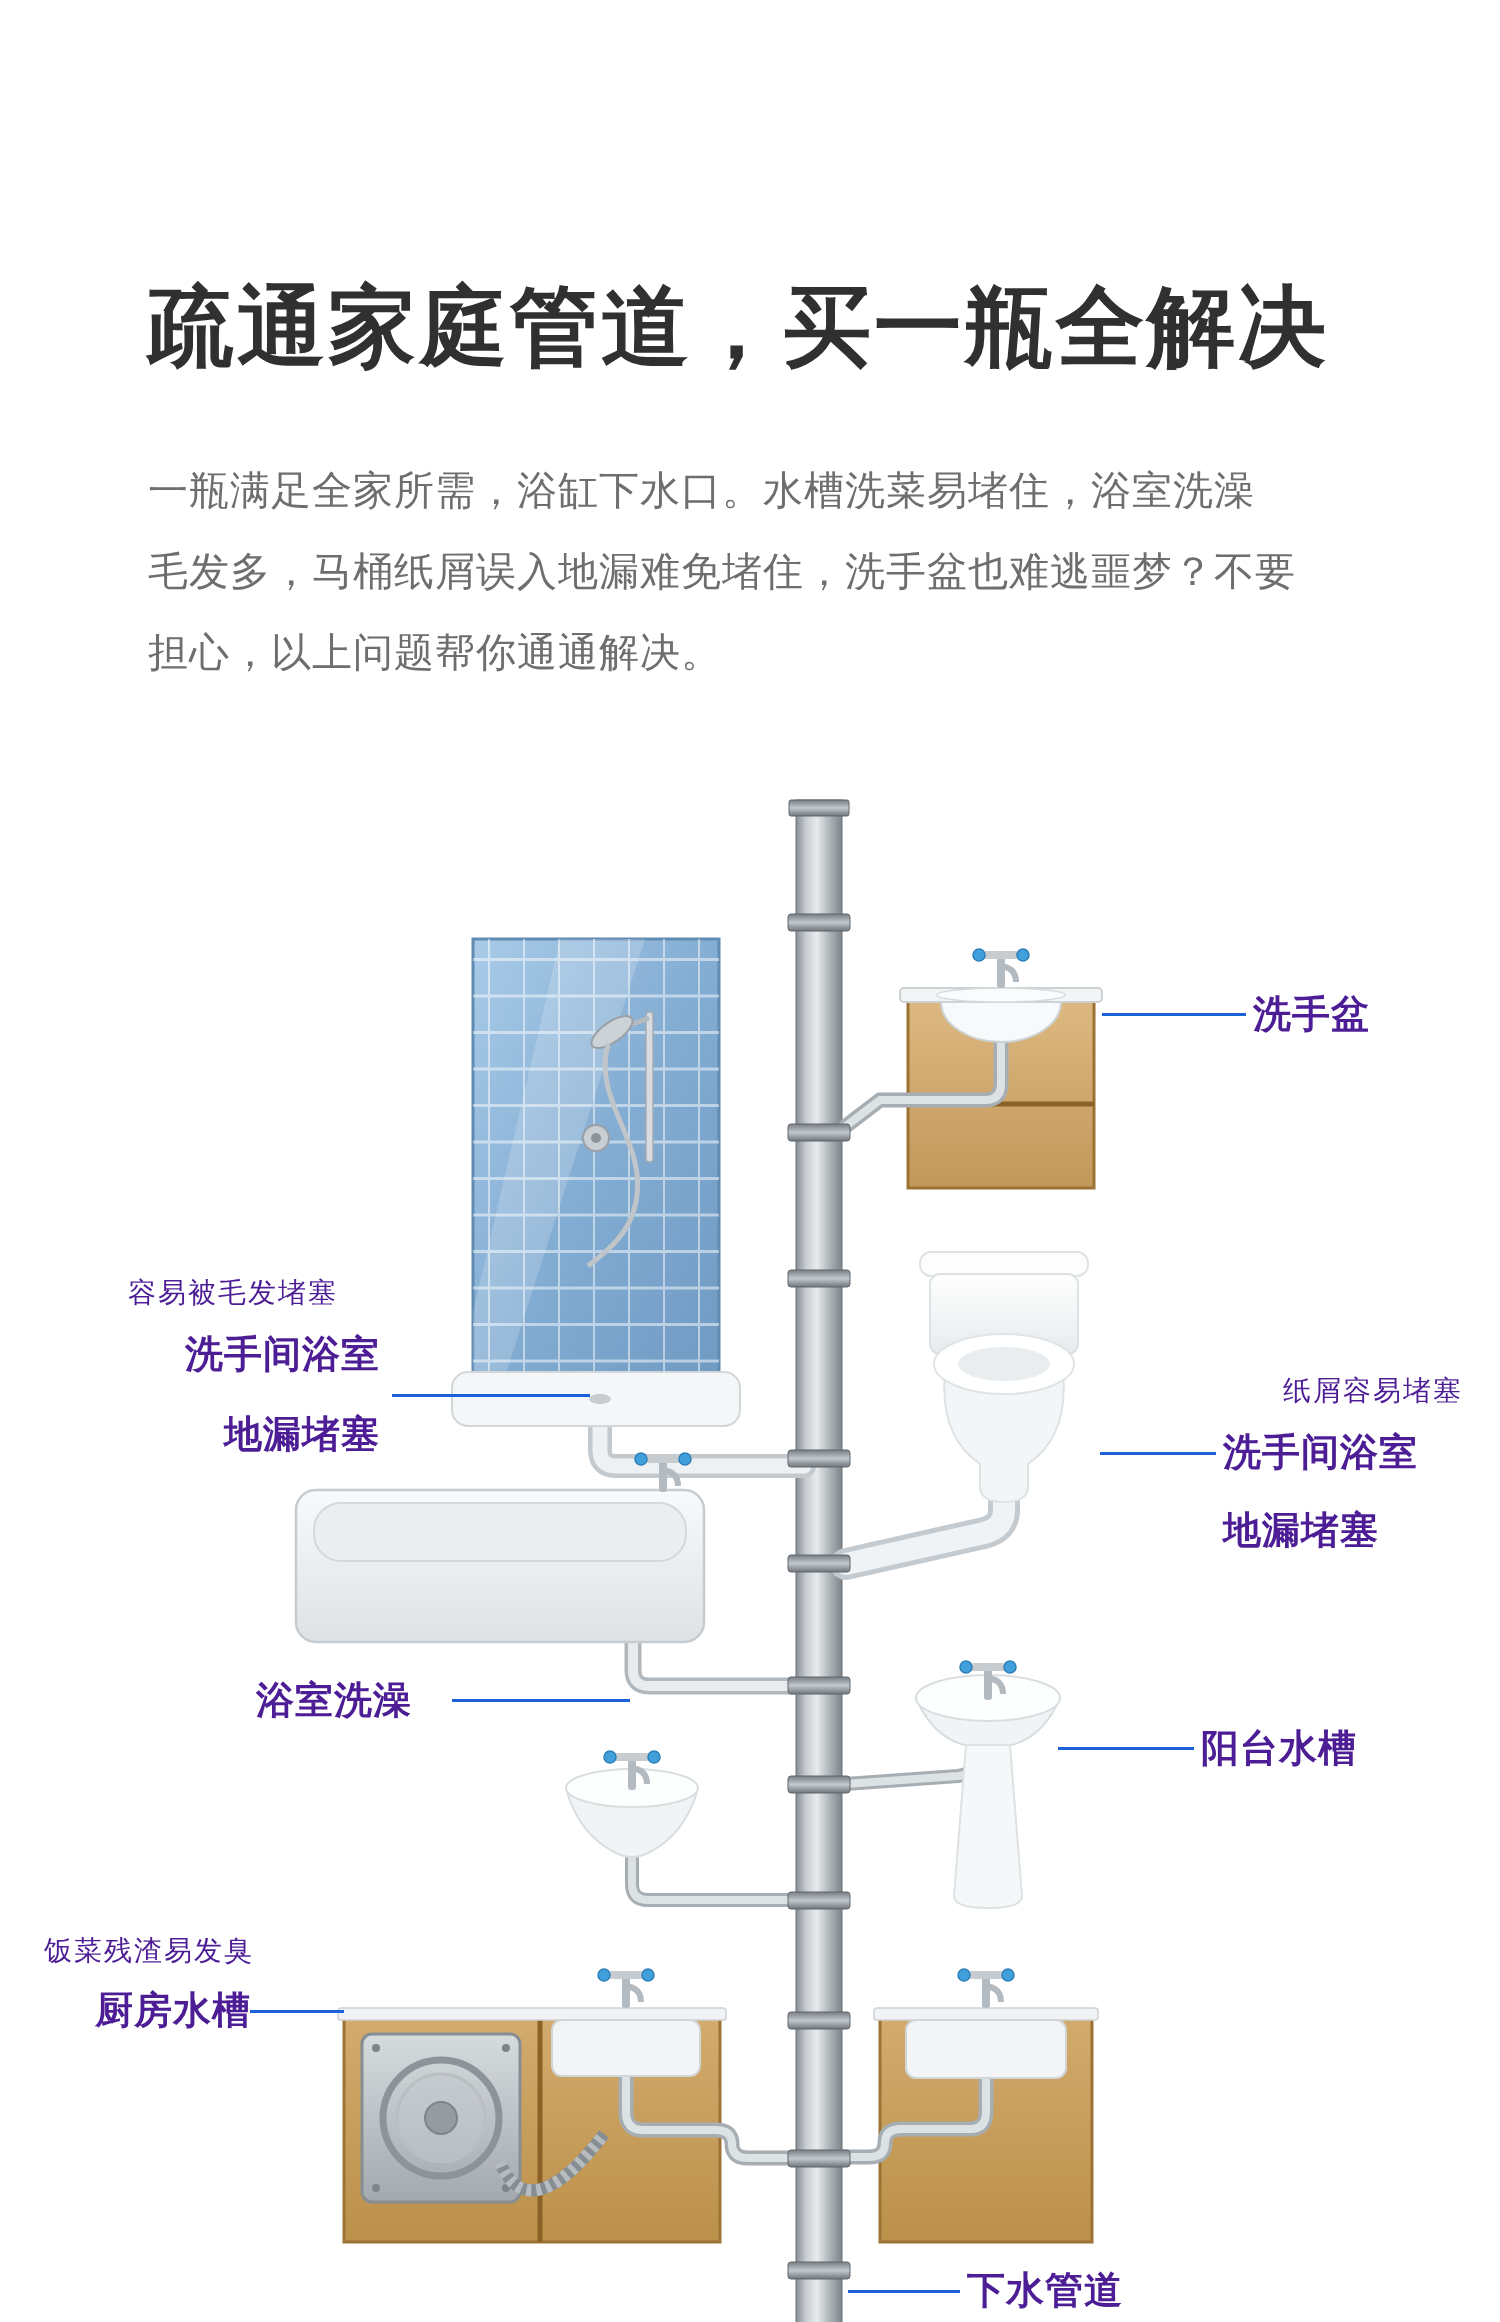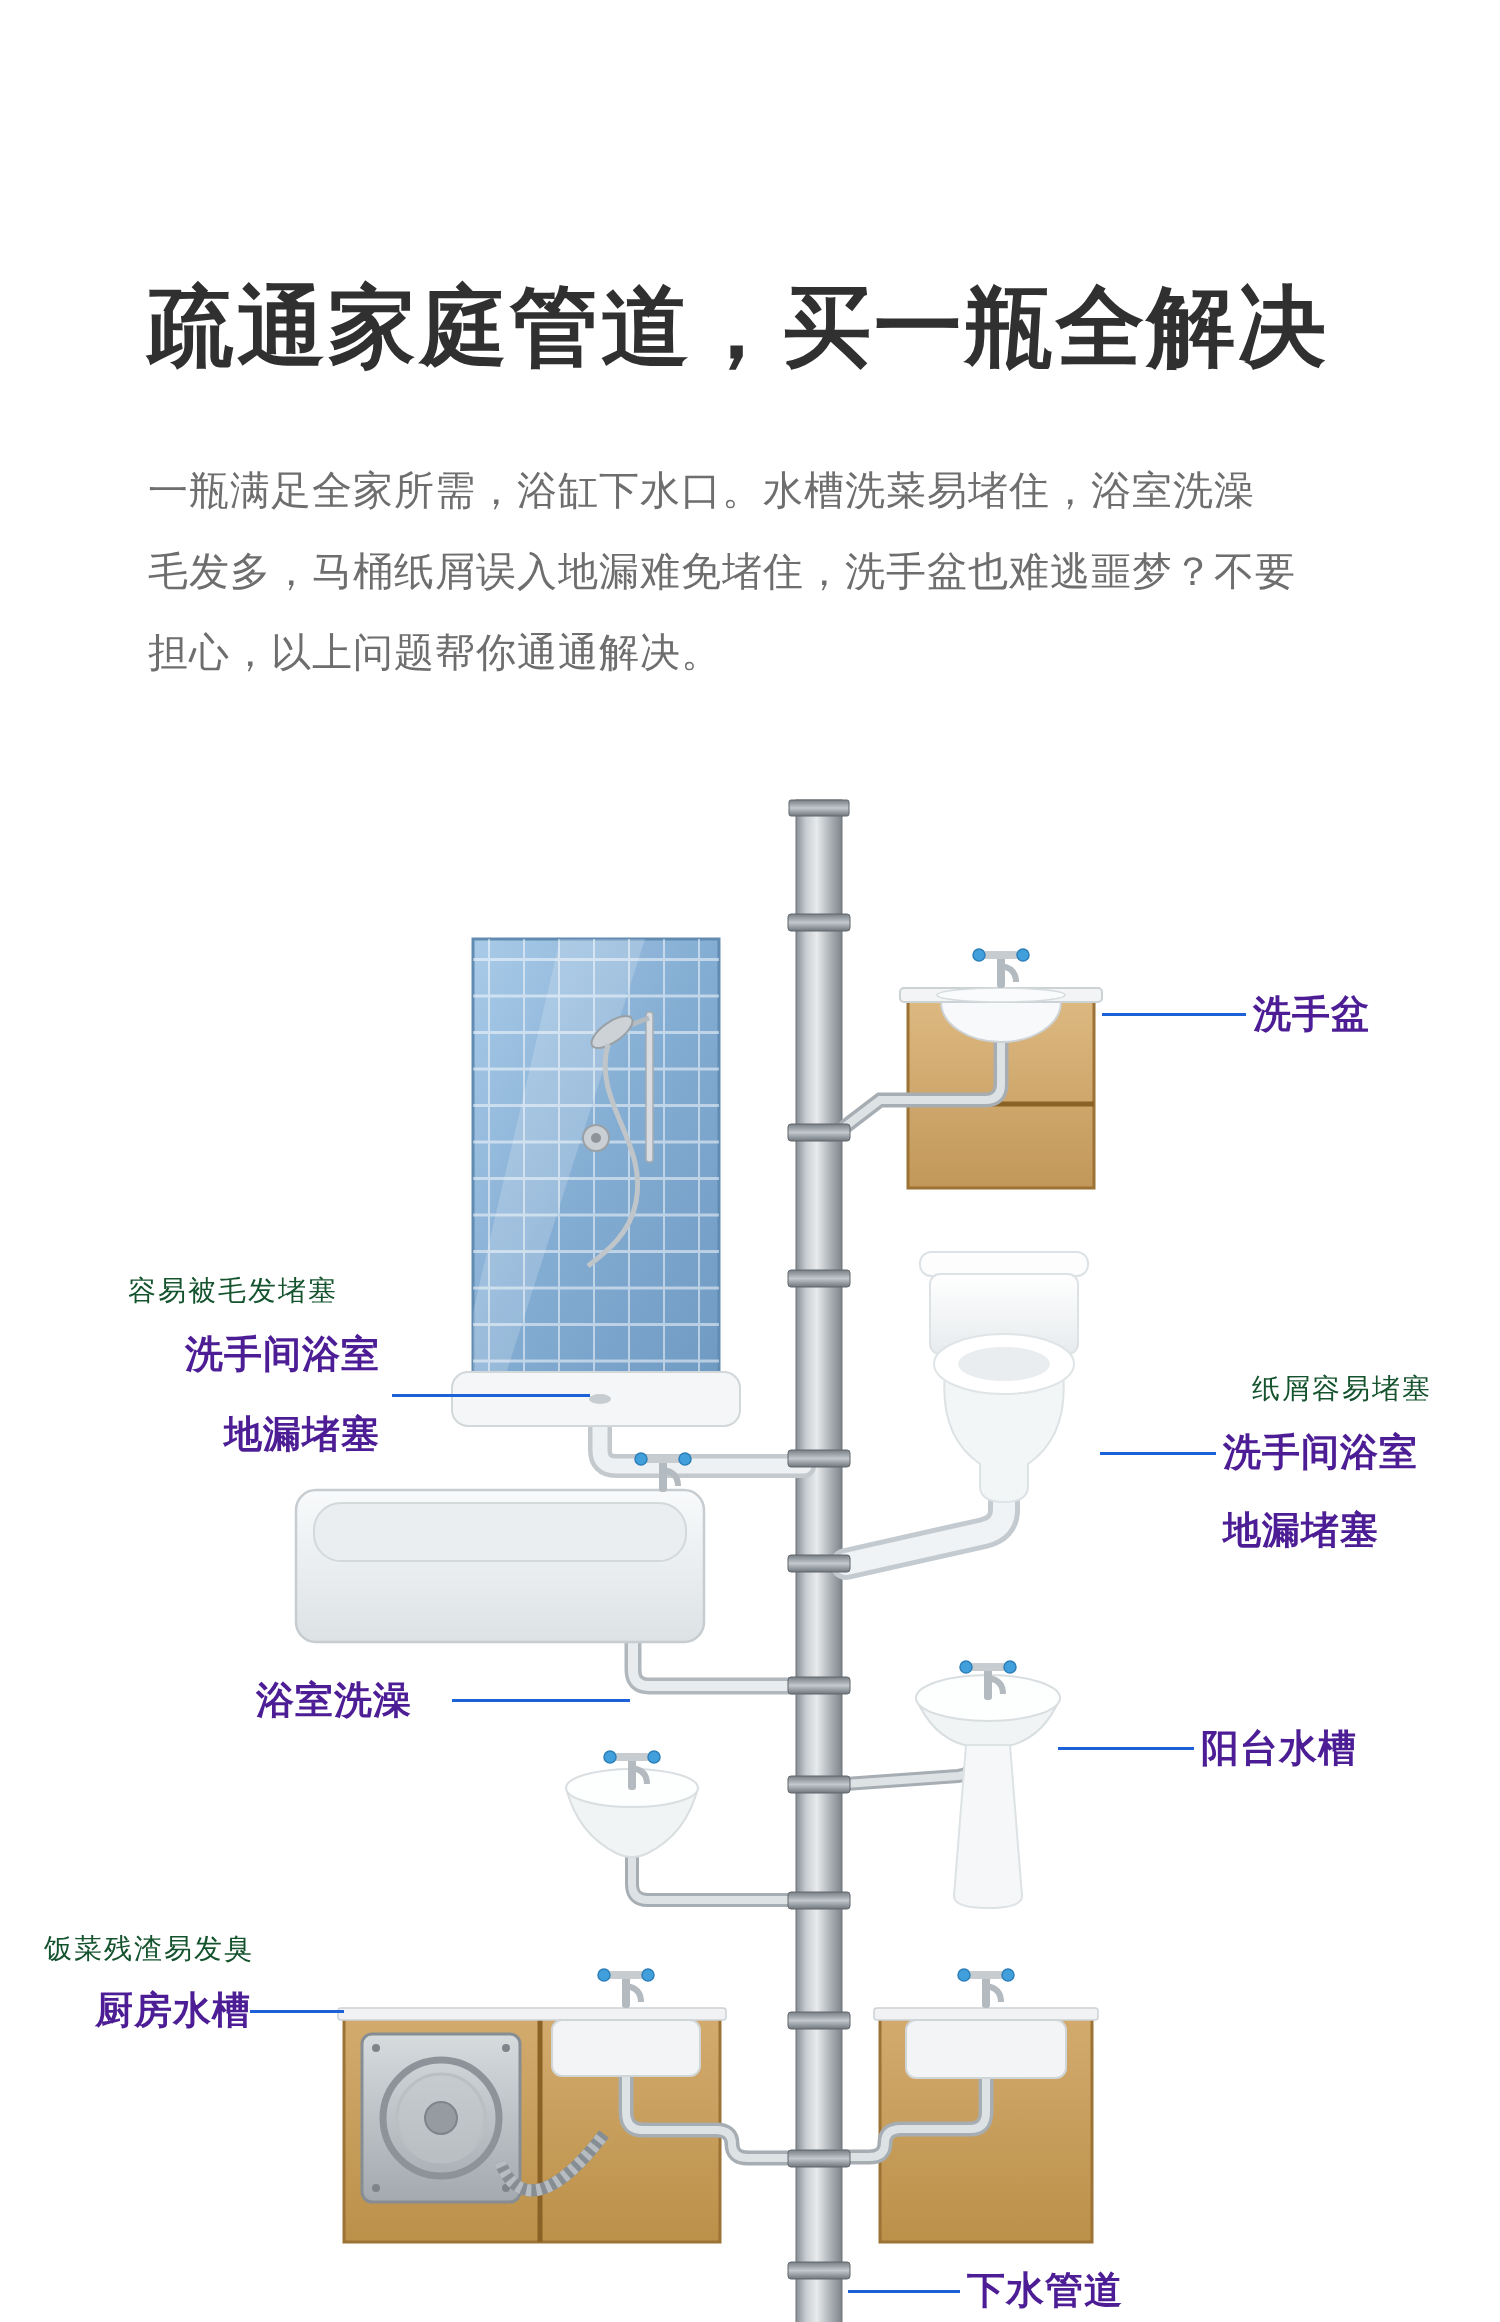--- a/index.html
+++ b/index.html
@@ -4,21 +4,21 @@
 <style>
   * { margin:0; padding:0; box-sizing:border-box; }
   html,body { background:#ffffff; }
   body { font-family:"Liberation Sans","DejaVu Sans",sans-serif; }
   .page { position:relative; width:1500px; height:2322px; background:#ffffff; overflow:hidden; margin:12px auto; }
   .title { position:absolute; left:146px; top:256px; font-size:88px; font-weight:700; color:#303030; letter-spacing:3px; white-space:nowrap; }
   .intro { position:absolute; left:148px; top:438px; font-size:40px; color:#6e6e6e; letter-spacing:1px; }
   .intro-line { line-height:81px; white-space:nowrap; }
   .diagram-svg { position:absolute; left:0; top:0; width:1500px; height:2322px; }
   .blabel { position:absolute; color:#4c1d95; font-size:38px; font-weight:700; letter-spacing:1px; white-space:nowrap; line-height:1.1; }
-  .note { position:absolute; color:#14532d; font-size:28px; letter-spacing:2px; white-space:nowrap; line-height:1.1;font-family:Liberation Mono, monospace; }
+  .note { position:absolute; color:#4c1d95; font-size:28px; letter-spacing:2px; white-space:nowrap; line-height:1.1; }
   .connector { position:absolute; height:3px; background:#1b62d8; }
   .t-right { text-align:right; }
 </style>
 </head>
 <body>
 
 <div class="page">
 
   <h1 class="title">疏通家庭管道，买一瓶全解决</h1>
 
@@ -195,21 +195,21 @@
   </svg>
 
   <div class="blabel" style="left:1253px;top:982px;">洗手盆</div>
   <div class="connector" style="left:1102px;top:1001px;width:144px;"></div>
 
   <div class="note" style="left:128px;top:1266px;">容易被毛发堵塞</div>
   <div class="blabel t-right" style="left:95px;top:1322px;width:285px;">洗手间浴室</div>
   <div class="blabel t-right" style="left:95px;top:1402px;width:285px;">地漏堵塞</div>
   <div class="connector" style="left:392px;top:1382px;width:198px;"></div>
 
-  <div class="note" style="left:1252px;top:1364px;">纸屑容易堵塞</div>
+  <div class="note" style="left:1283px;top:1364px;">纸屑容易堵塞</div>
   <div class="blabel" style="left:1223px;top:1420px;">洗手间浴室</div>
   <div class="blabel" style="left:1223px;top:1498px;">地漏堵塞</div>
   <div class="connector" style="left:1100px;top:1440px;width:116px;"></div>
 
   <div class="blabel" style="left:256px;top:1668px;">浴室洗澡</div>
   <div class="connector" style="left:452px;top:1687px;width:178px;"></div>
 
   <div class="blabel" style="left:1201px;top:1716px;">阳台水槽</div>
   <div class="connector" style="left:1058px;top:1735px;width:136px;"></div>
 

